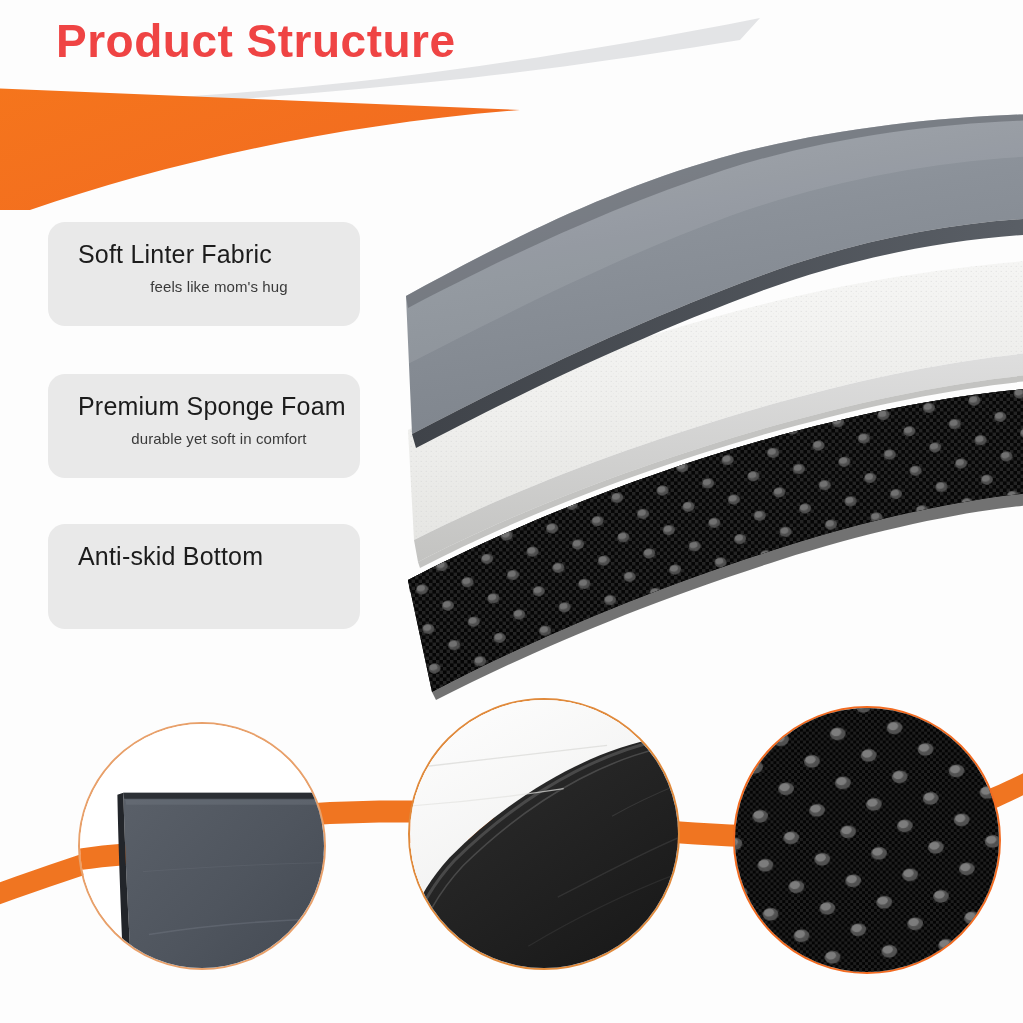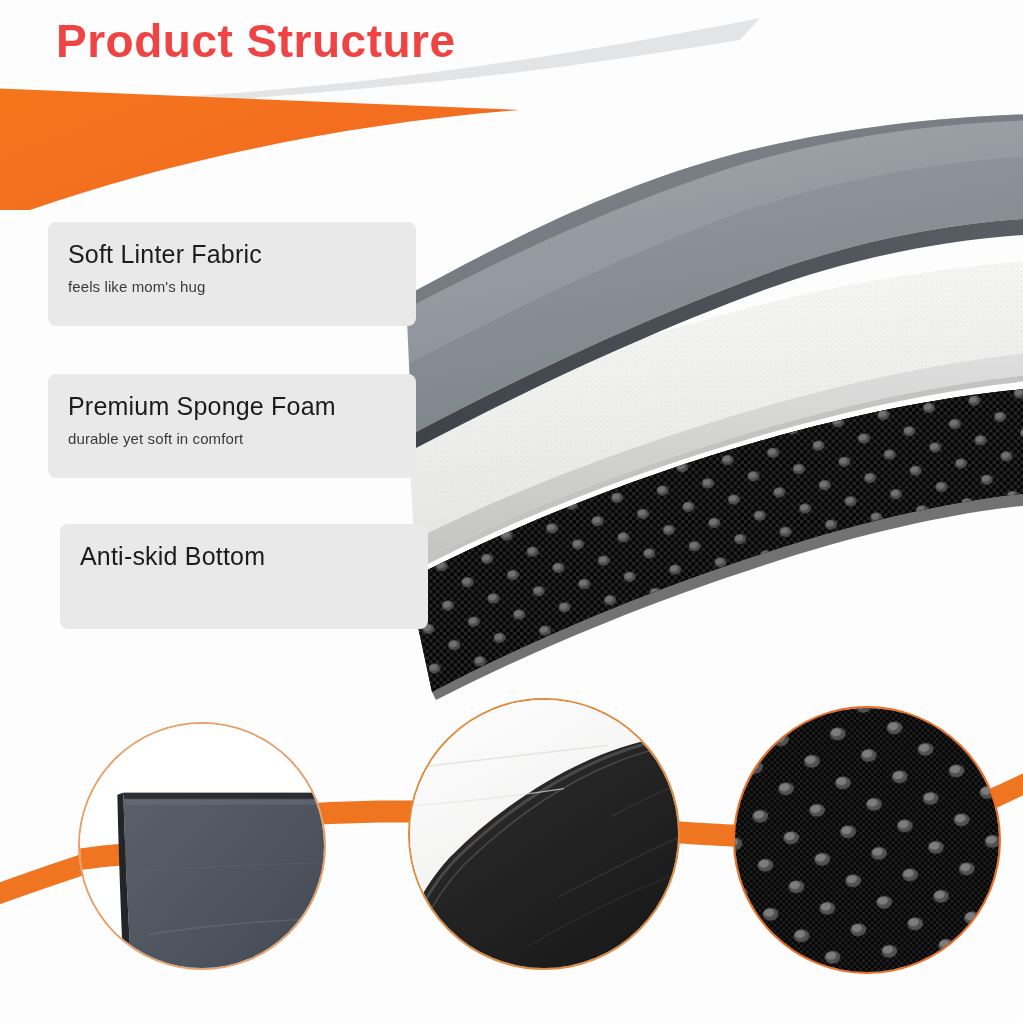--- a/index.html
+++ b/index.html
@@ -36,45 +36,46 @@
     letter-spacing: 0.5px;
     color: #ef4444;
     white-space: nowrap;
     z-index: 6;
   }
 
   
   .feature-box {
     position: absolute;
     left: 48px;
-    width: 368px;
+    width: 312px;
     background: #e9e9e9;
-    border-radius: 8px;
+    border-radius: 17px;
     box-sizing: border-box;
-    padding: 18px 0 14px 20px;
+    padding: 18px 0 14px 30px;
     z-index: 5;
   }
   .feature-box.b1 { top: 222px; height: 104px; }
   .feature-box.b2 { top: 374px; height: 104px; }
-  .feature-box.b3 { top: 524px; height: 105px; margin-left: 12px; }
+  .feature-box.b3 { top: 524px; height: 105px; }
 
   .feature-title {
     font-size: 25px;
     color: #1c1c1c;
     line-height: 1.15;
     font-weight: 400;
     letter-spacing: 0.2px;
     white-space: nowrap;
   }
   .feature-sub {
     margin-top: 9px;
     font-size: 15px;
     color: #3a3a3a;
     letter-spacing: 0.1px;
     white-space: nowrap;
+    text-align: center;
   }
 
   
   .layers-art {
     position: absolute;
     left: 380px;
     top: 100px;
     width: 650px;
     height: 610px;
     z-index: 3;

